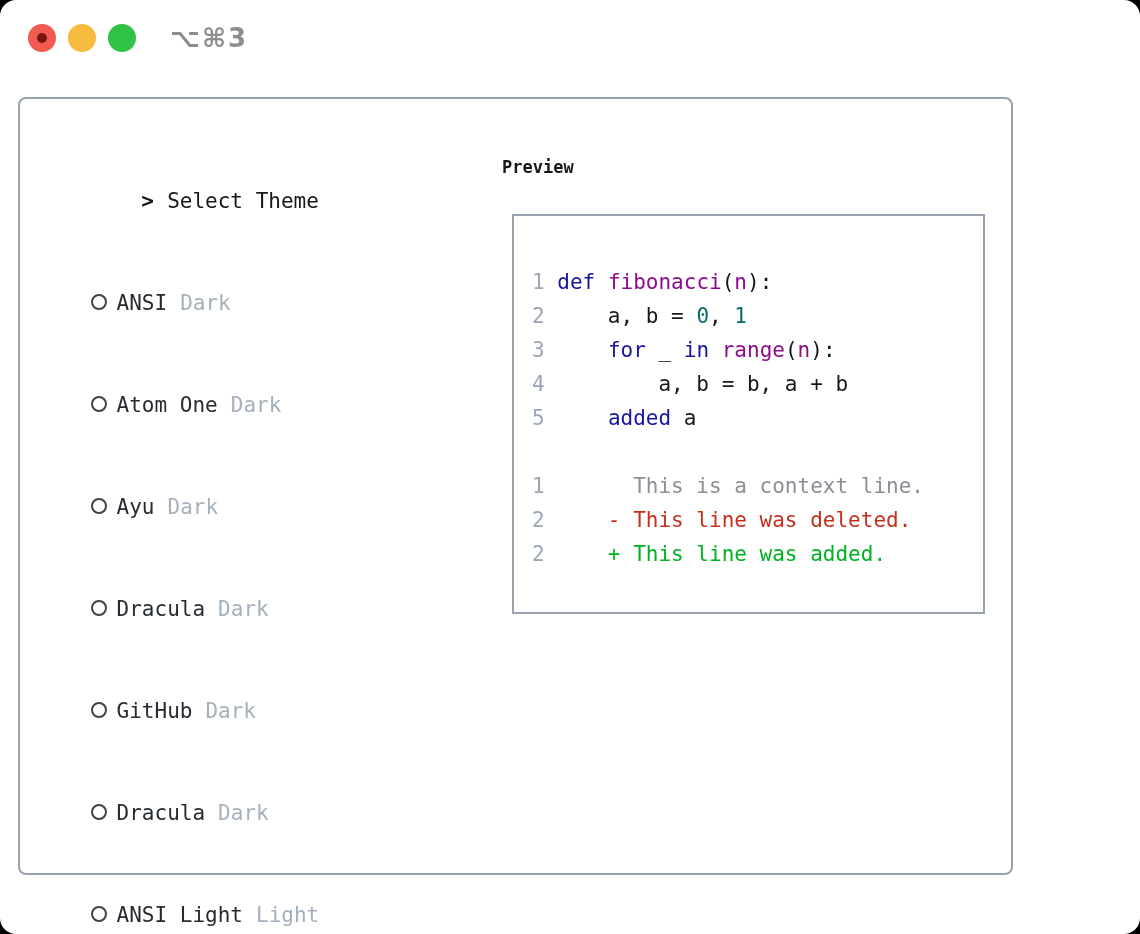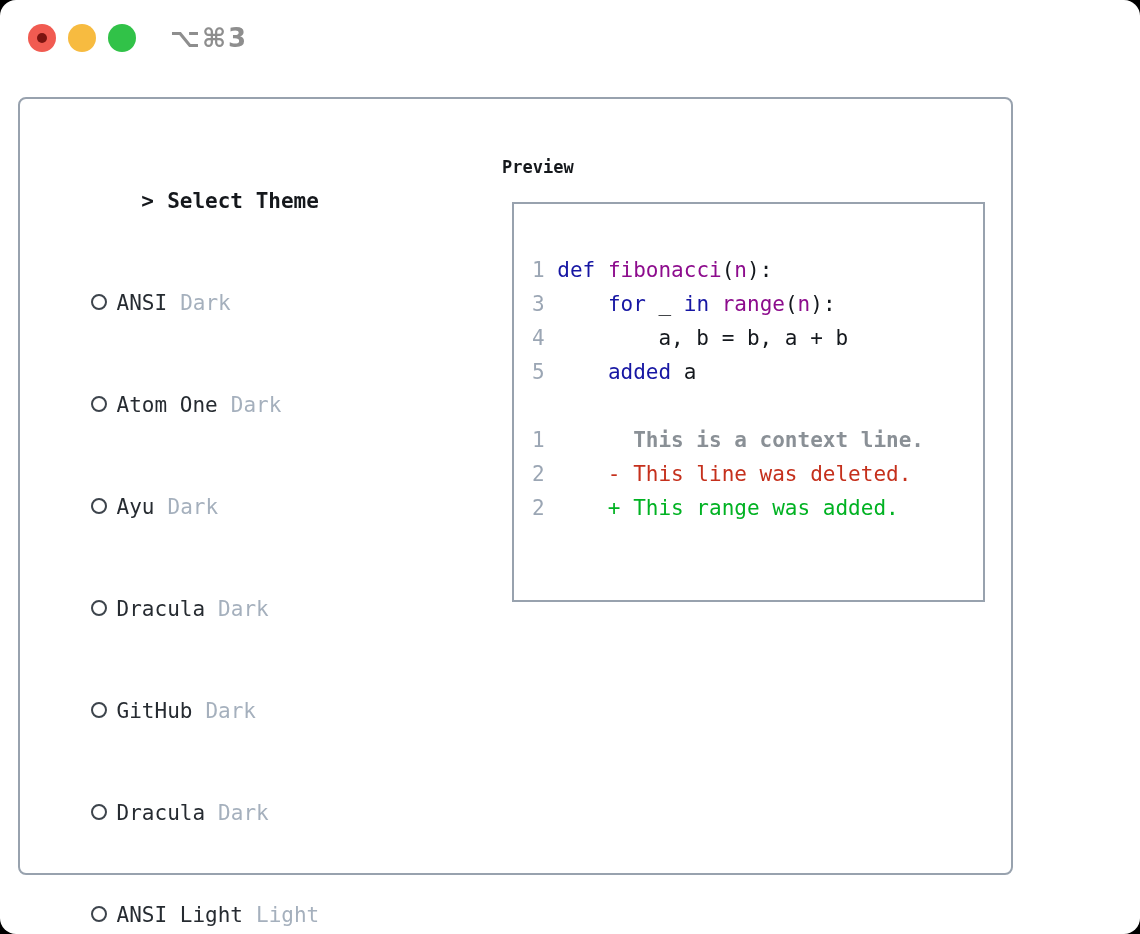--- a/index.html
+++ b/index.html
@@ -26,44 +26,44 @@
   
   .panel {
     position:absolute; left:18px; top:97px; width:995px; height:778px;
     border:2px solid var(--border,#98a2ae); border-radius:8px; box-sizing:border-box;
     background:#fff;
   }
   .row { line-height:34px; font-size:21px; white-space:pre; color:var(--ink,#262b31); }
   
   .left-col { position:absolute; left:20px; top:51px; width:430px; }
   .hdr-prefix { display:inline-block; width:26px; font-weight:700; color:#15181c; }
-  .hdr-text { font-weight:700; color:#15181c; }
+  .hdr-text { font-weight:400; color:#15181c; }
   .bullet {
     display:inline-block; width:12px; height:12px; border-radius:50%;
     border:2px solid #3d444c; box-sizing:content-box;
     margin-right:10px; vertical-align:0px;
   }
   .item-name { color:var(--ink,#262b31); }
   .item-variant { color:var(--muted,#a5b0bd); margin-left:13px; }
   
   .right-col { position:absolute; left:482px; top:51px; }
   .preview-hdr { font-weight:700; color:#15181c; line-height:34px; font-size:17px; }
   .preview-box {
-    margin-top:18px; margin-left:10px; width:473px; height:400px; box-sizing:border-box;
+    margin-top:30px; margin-left:10px; width:473px; height:400px; box-sizing:border-box;
     border:2px solid var(--border,#98a2ae); background:#fff;
     padding:49px 0 0 18px; overflow:hidden;
   }
   .code-row { line-height:34px; font-size:21px; white-space:pre; }
   .ln { color:var(--ln,#9ba6b4); }
   .tok-pl  { color:#14181d; }
   .tok-kw  { color:var(--kw,#1616a3); }
   .tok-fn  { color:var(--fn,#8d0c8d); }
   .tok-lit { color:var(--lit,#0a6a6a); }
   .diff-block { margin-top:34px; }
-  .tok-ctx { color:var(--ctx,#8a9096);font-weight:bold; }
+  .tok-ctx { color:var(--ctx,#8a9096); }
   .tok-del { color:var(--del,#c5301c); }
   .tok-add { color:var(--add,#00b222); }
 </style>
 </head>
 <body>
 
 <div class="window">
 
   <div class="titlebar">
     <span class="tl tl-red">
@@ -105,26 +105,27 @@
   </div>
         </div>
 
     </div>
 
     <div class="right-col">
       <div class="preview-hdr">Preview</div>
       <div class="preview-box">
         <div id="code-lines">
             <div class="code-row"><span class="ln">1</span><span class="tok-pl"> </span><span class="tok-kw">def</span><span class="tok-pl"> </span><span class="tok-fn">fibonacci</span><span class="tok-pl">(</span><span class="tok-fn">n</span><span class="tok-pl">):</span></div>
+            <div class="code-row"><span class="ln">2</span><span class="tok-pl">     a, b = </span><span class="tok-lit">0</span><span class="tok-pl">, </span><span class="tok-lit">1</span></div>
             <div class="code-row"><span class="ln">3</span><span class="tok-pl">     </span><span class="tok-kw">for</span><span class="tok-pl"> _ </span><span class="tok-kw">in</span><span class="tok-pl"> </span><span class="tok-fn">range</span><span class="tok-pl">(</span><span class="tok-fn">n</span><span class="tok-pl">):</span></div>
             <div class="code-row"><span class="ln">4</span><span class="tok-pl">         a, b = b, a + b</span></div>
             <div class="code-row"><span class="ln">5</span><span class="tok-pl">     </span><span class="tok-kw">added</span><span class="tok-pl"> a</span></div>
           </div>
         <div class="diff-block" id="diff-lines">
             <div class="code-row"><span class="ln">1</span><span class="tok-ctx">       This is a context line.</span></div>
             <div class="code-row"><span class="ln">2</span><span class="tok-del">     - This line was deleted.</span></div>
-            <div class="code-row"><span class="ln">2</span><span class="tok-add">     + This range was added.</span></div>
+            <div class="code-row"><span class="ln">2</span><span class="tok-add">     + This line was added.</span></div>
           </div>
       </div>
     </div>
 
   </div>
 </div>
 
 </body></html>

